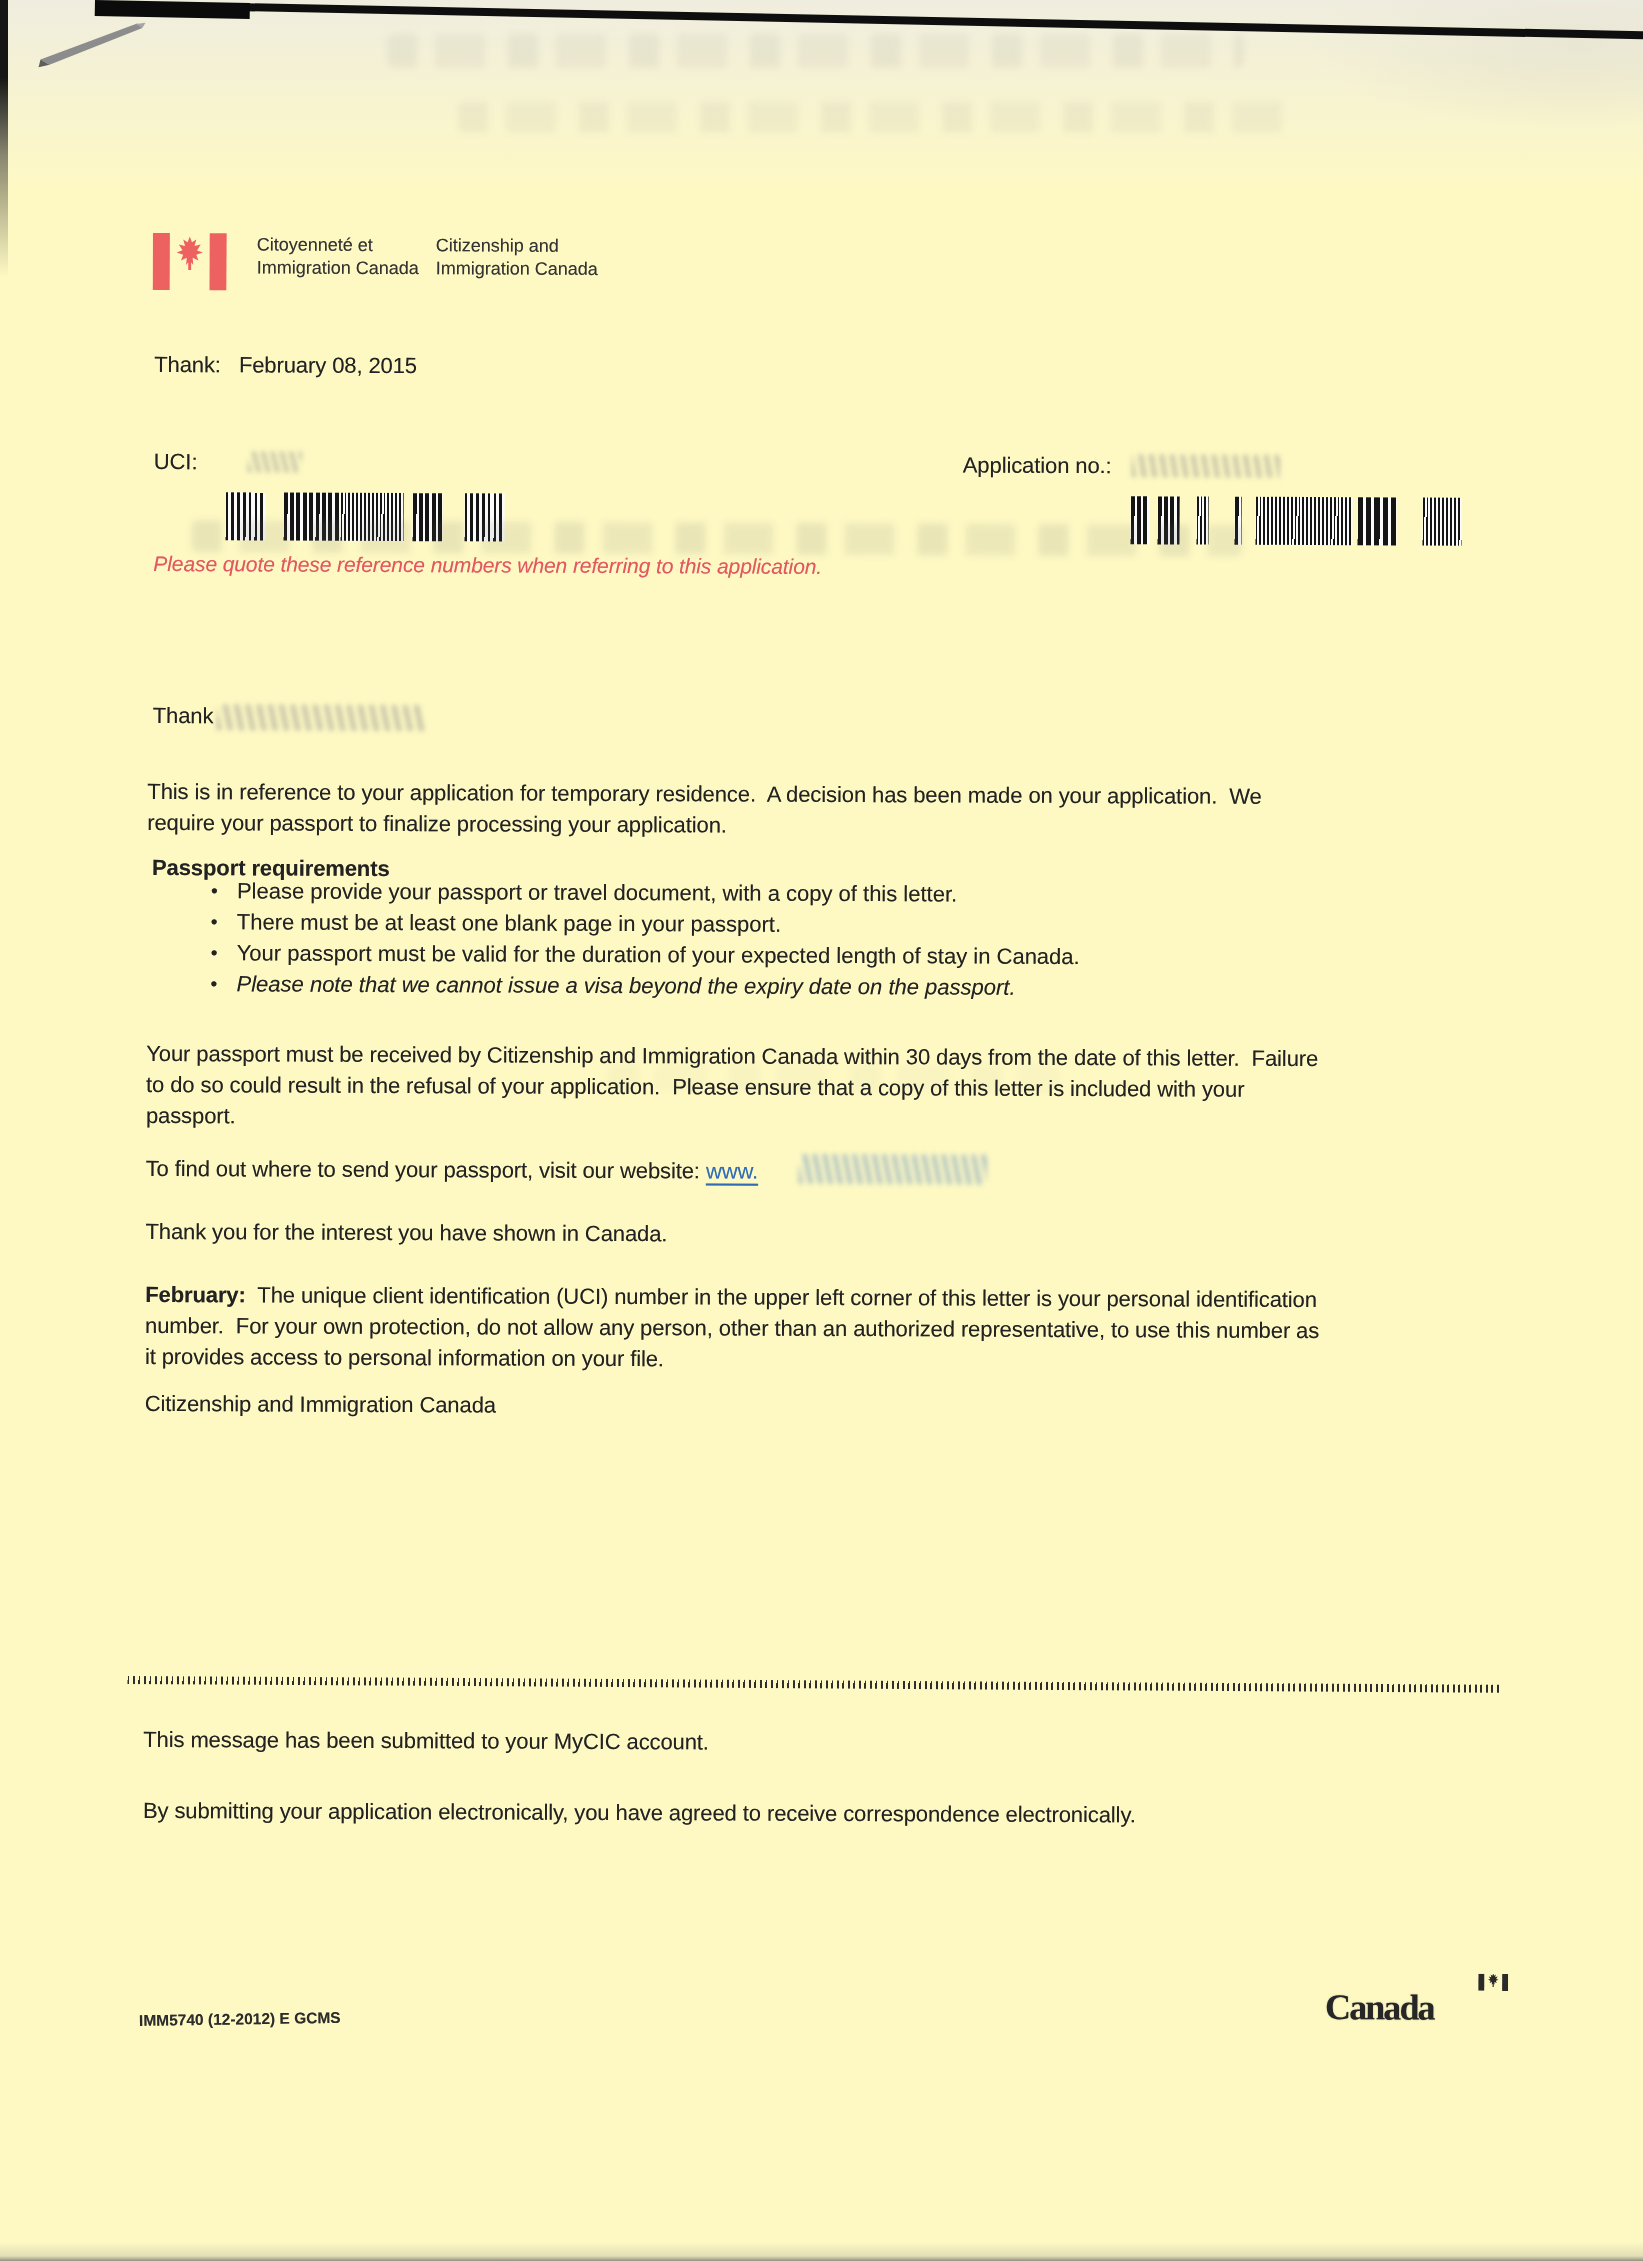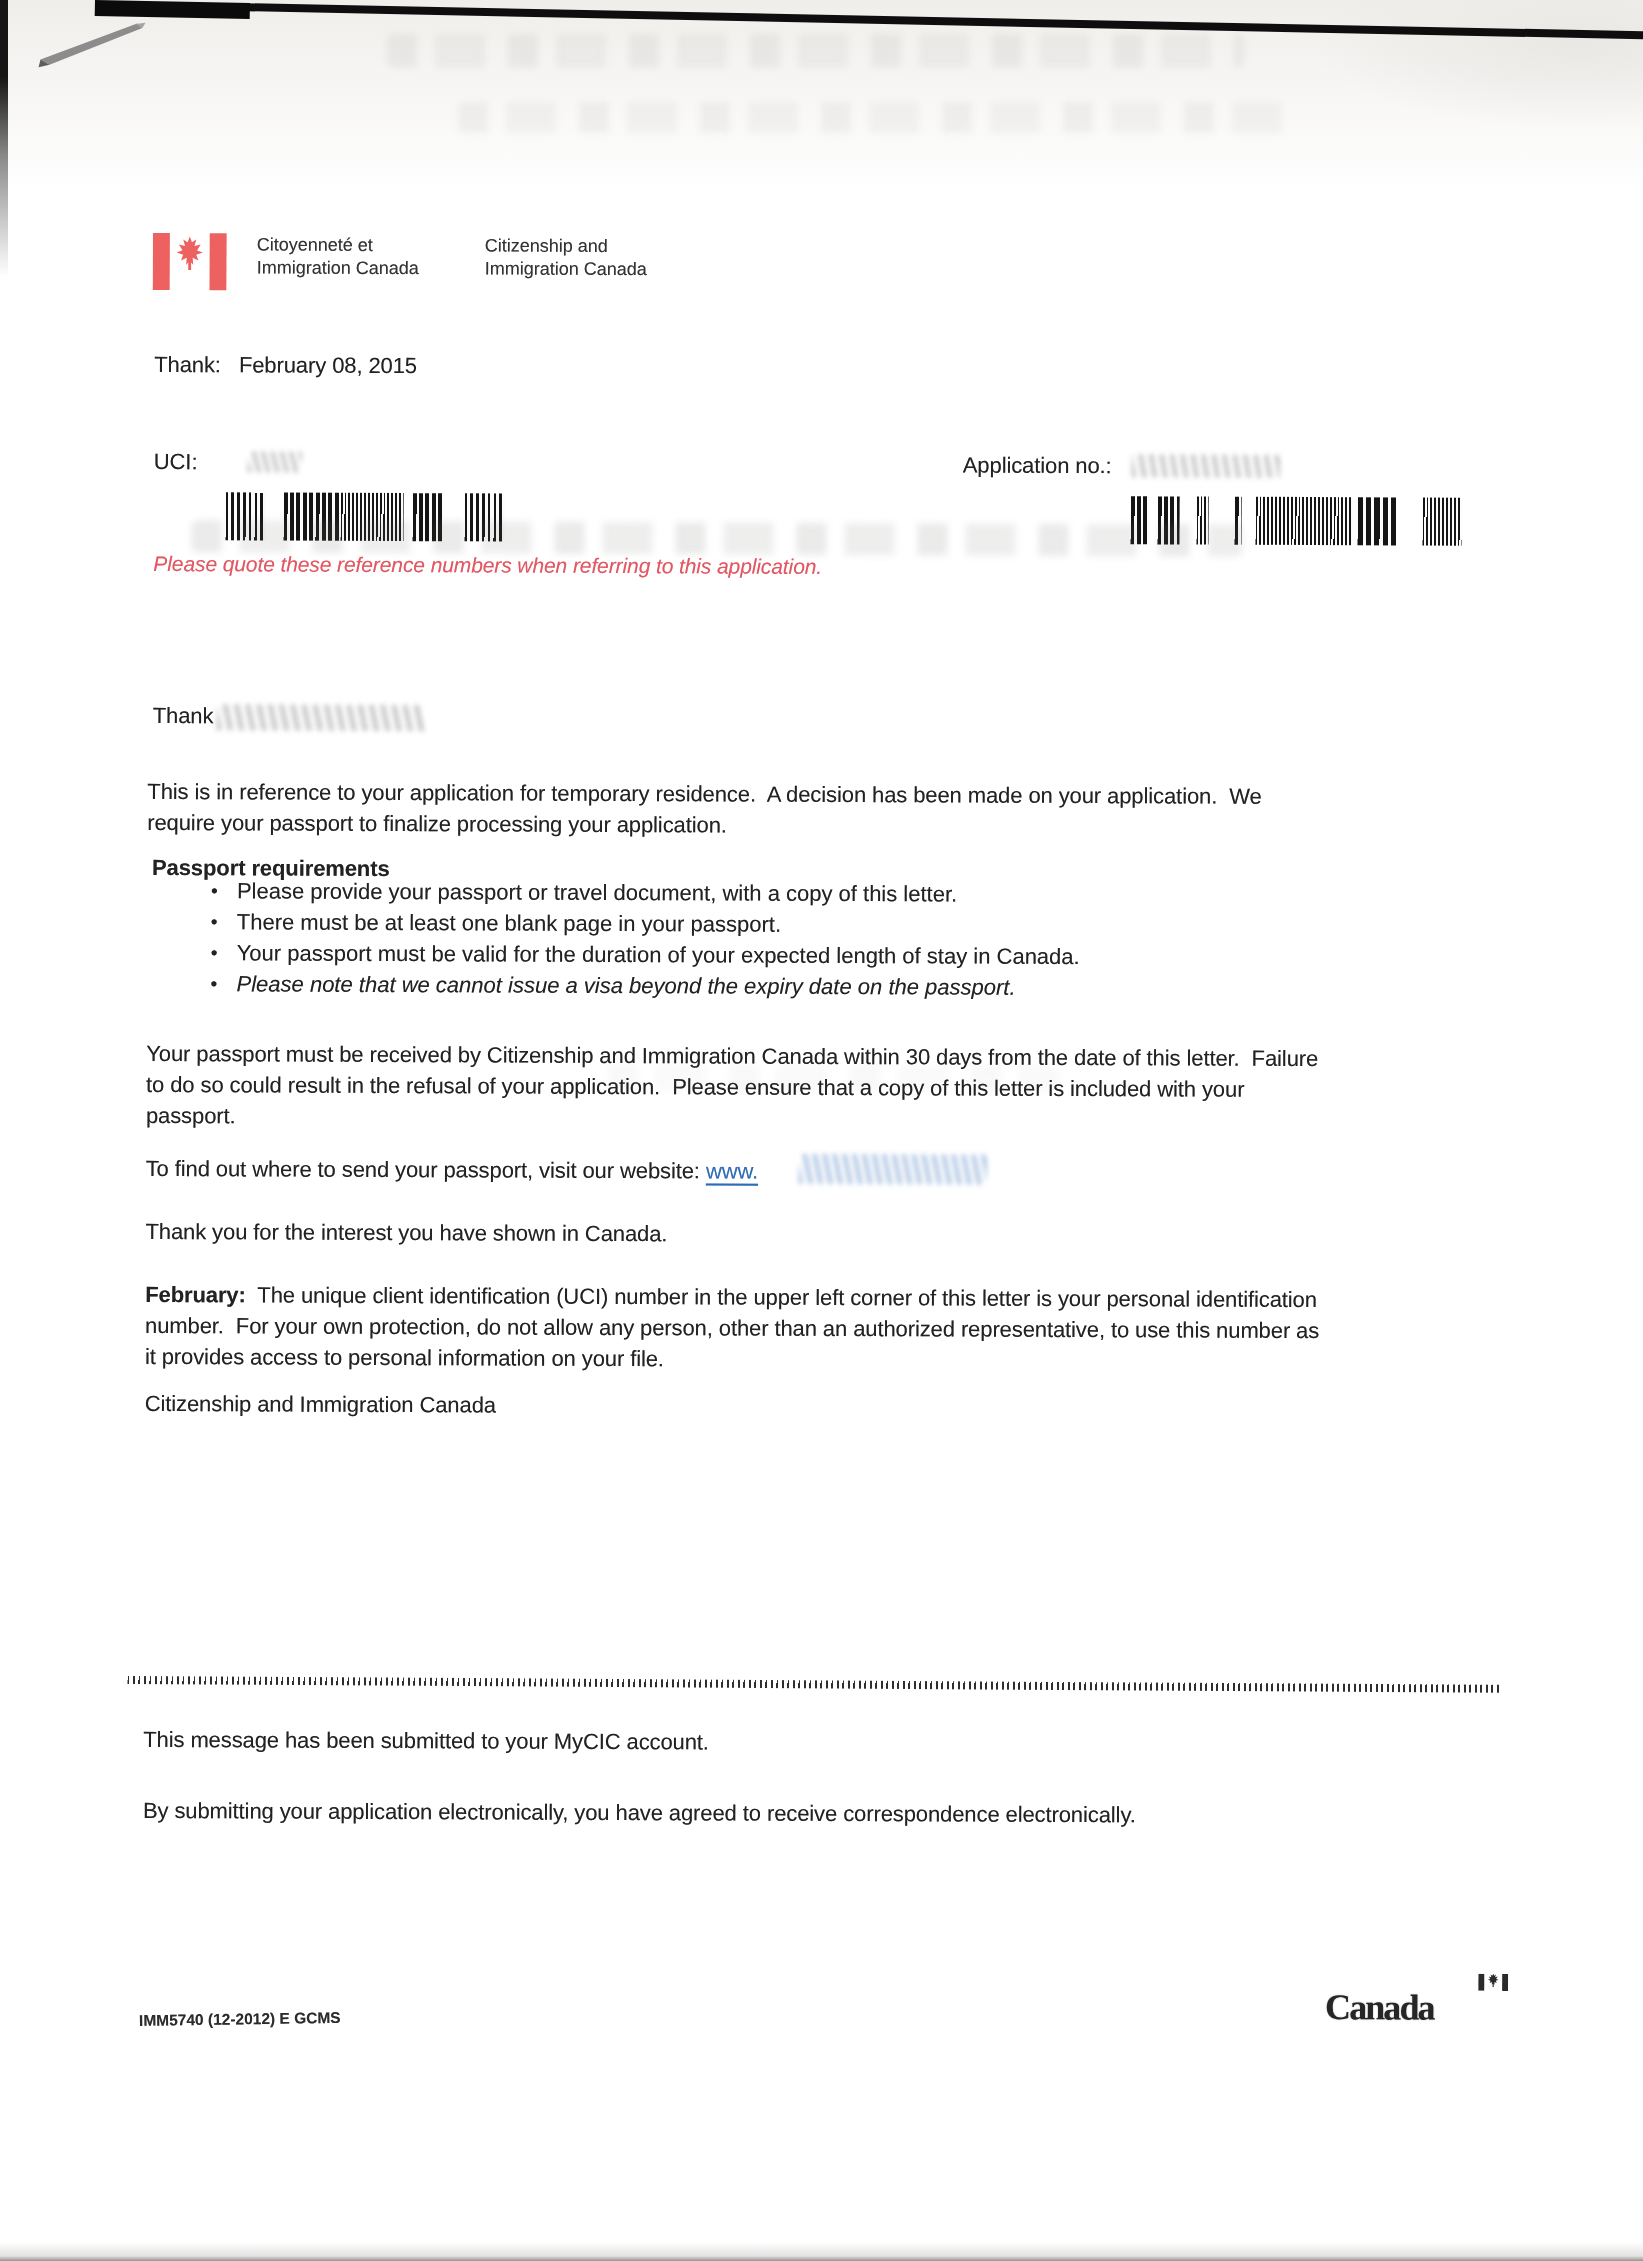--- a/index.html
+++ b/index.html
@@ -1,18 +1,18 @@
 <!DOCTYPE html>
 <html style="font-size:10.3px"><head>
 <meta charset="utf-8">
 <style>
   html,body { margin:0; padding:0; background:#e8e8e8; }
   .page {
     position:relative; width:1644px; height:2261px;
-    background:#ffffff; overflow:hidden;
+    background:#fef9c3; overflow:hidden;
     font-family:"Liberation Sans", sans-serif; color:#222;
   }
   .page::before{
     content:""; position:absolute; inset:0; pointer-events:none;
     background:
       linear-gradient(180deg, rgba(236,234,230,0.8) 0px, rgba(236,234,230,0) 193px),
       radial-gradient(387px 129px at 1579px 39px, rgba(160,158,152,0.28), rgba(160,158,152,0) 70%),
       linear-gradient(0deg, rgba(150,148,144,0.35) 0px, rgba(150,148,144,0) 19.3px);
   }
   
@@ -47,21 +47,21 @@
   
   .content { position:absolute; inset:0; transform:rotate(0.25deg); transform-origin:155px 193px; }
   .txt { position:absolute; font-size:22px; line-height:31px; letter-spacing:-0.1px;
     white-space:pre-wrap; text-shadow:0 0 0.6px rgba(35,35,35,0.4); color:#222; }
   .bold { font-weight:bold; }
   .italic { font-style:italic; }
   .logo-flag { position:absolute; left:153px; top:232px; }
   .logo-txt { position:absolute; top:233px; font-size:18px; line-height:22.6px; color:#333;
     text-shadow:0 0 0.6px rgba(40,40,40,0.4); }
   .logo-fr { left:257px; }
-  .logo-en { left:485px; }
+  .logo-en { left:436px; }
 
   .note-red { color:#e25762; font-style:italic; text-shadow:0 0 0.6px rgba(226,87,98,0.4); }
 
   .barcode { position:absolute; top:492px; height:48px; display:flex; align-items:stretch; }
   .bc-left  { left:227px; }
   .bc-right { left:1132px; }
   .seg { height:100%; }
   .p1 { background:repeating-linear-gradient(90deg,#141414 0 2.6px,#fbfbfb 2.6px 5.8px); }
   .p2 { background:repeating-linear-gradient(90deg,#141414 0 3.9px,#fbfbfb 3.9px 6.4px); }
   .p3 { background:repeating-linear-gradient(90deg,#141414 0 1.9px,#fbfbfb 1.9px 3.9px); }

